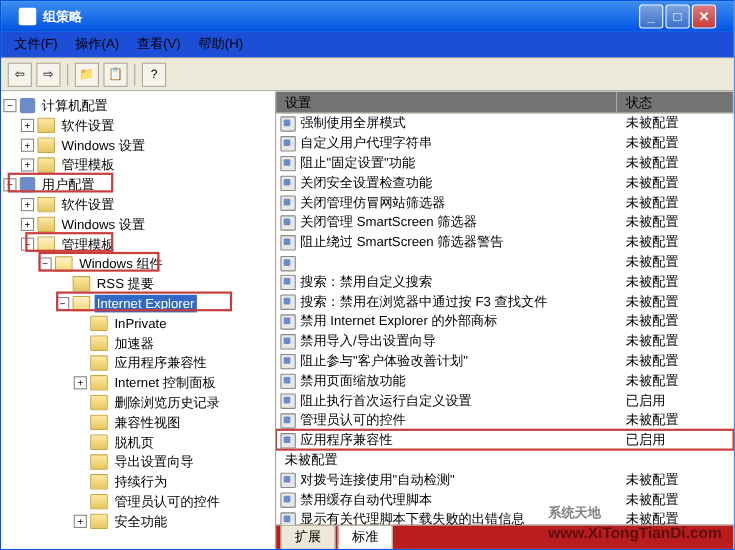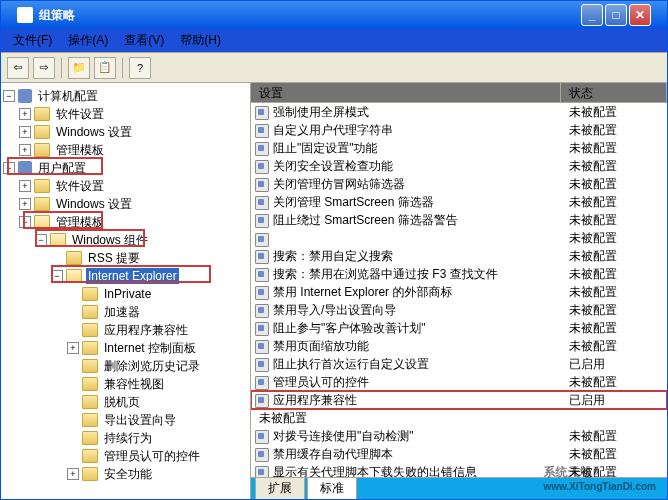--- a/index.html
+++ b/index.html
@@ -31,25 +31,25 @@
 .listhdr{display:flex;background:#737373;border-bottom:1px solid #aca899;height:20px}
 .listhdr>div{padding:2px 8px;border-right:1px solid #aca899}
 .colset{width:310px}
 .colstate{flex:1}
 .listbody{flex:1;overflow:auto}
 .lrow{display:flex;height:18px;align-items:flex-end;cursor:pointer}
 .lrow .c1{width:310px;display:flex;align-items:center;padding-left:4px}
 .lrow .c2{flex:1;padding-left:8px}
 .sicon{width:14px;height:14px;margin-right:4px;background:#e8e8e8;border:1px solid #888;border-radius:1px;position:relative}
 .sicon::after{content:"";position:absolute;top:2px;left:2px;width:6px;height:6px;background:#6b8bc9;border-radius:1px}
-.tabbar{height:22px;background:#0ea5e9;border-top:1px solid #aca899;display:flex;align-items:flex-end;padding-left:4px}
+.tabbar{height:22px;background:#b91c1c;border-top:1px solid #aca899;display:flex;align-items:flex-end;padding-left:4px}
 .tab{padding:2px 12px;border:1px solid #aca899;border-bottom:none;background:#fff;margin-right:2px;cursor:pointer}
 .tab.inact{background:#ece9d8}
 .watermark{position:absolute;bottom:8px;right:12px;font-size:20px;font-weight:bold;color:#000000;opacity:0.5;pointer-events:none}
-.watermark small{font-size:10px;display:block}
+.watermark small{font-size:14px;display:block}
 </style>
 </head>
 <body>
 
 <div class="window">
   <div class="titlebar">
     <div class="ticon">🗂</div>
     <div class="title">组策略</div>
     <div class="winbtns">
       <div class="winbtn">_</div>

